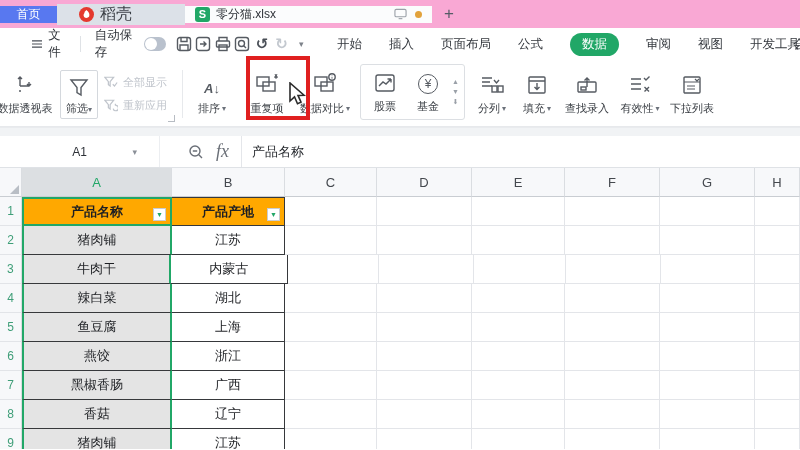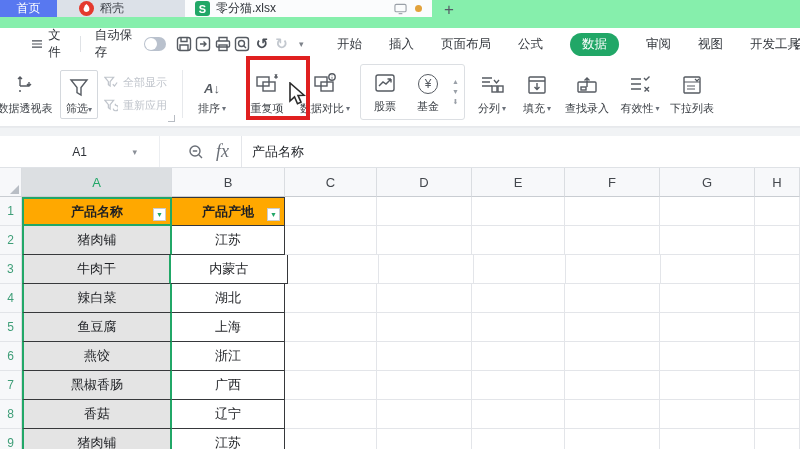--- a/index.html
+++ b/index.html
@@ -1,22 +1,22 @@
 <!DOCTYPE html>
 <html><head>
 <meta charset="utf-8">
 <style>
   * { margin:0; padding:0; box-sizing:border-box; }
   html,body { width:800px; height:450px; overflow:hidden; }
   body { font-family:"Liberation Sans","DejaVu Sans",sans-serif; background:#fff; position:relative; }
 
   
-  .tabbar { height:28px; background:#86efac; display:flex; align-items:flex-start; }
+  .tabbar { height:28px; background:#f9a8d4; display:flex; align-items:center; }
   .home-tab { width:57px; background:#5878f0; color:#fff; font-size:12px; display:flex; align-items:center; justify-content:center; }
-  .shop-tab { width:128px; background:#dce1e8; color:#3a3e45; font-size:12px; display:flex; align-items:center; gap:6px; padding-left:22px; }
+  .shop-tab { width:128px; background:#dce1e8; color:#3a3e45; font-size:16px; display:flex; align-items:center; gap:6px; padding-left:22px; }
   .docer-logo { width:15px; height:15px; background:#e4392e; border-radius:50%; position:relative; flex:0 0 auto; }
   .docer-logo svg { position:absolute; left:3px; top:3px; }
   .doc-tab { width:247px; background:#fbfcfd; display:flex; align-items:center; padding:0 10px; font-size:12px; color:#2e3238; gap:6px; position:relative; }
   .s-logo { width:15px; height:15px; background:#21a767; color:#fff; border-radius:3px; font-size:11px; font-weight:bold; display:flex; align-items:center; justify-content:center; }
   .doc-tab .right-icons { position:absolute; right:10px; display:flex; align-items:center; gap:8px; }
   .dot { width:7px; height:7px; border-radius:50%; background:#e2a23c; }
   .newtab { width:34px; display:flex; align-items:center; justify-content:center; color:#555b66; font-size:17px; }
 
   
   .menubar { height:32px; background:#fff; display:flex; align-items:center; font-size:12.5px; color:#33373d; position:relative; }

